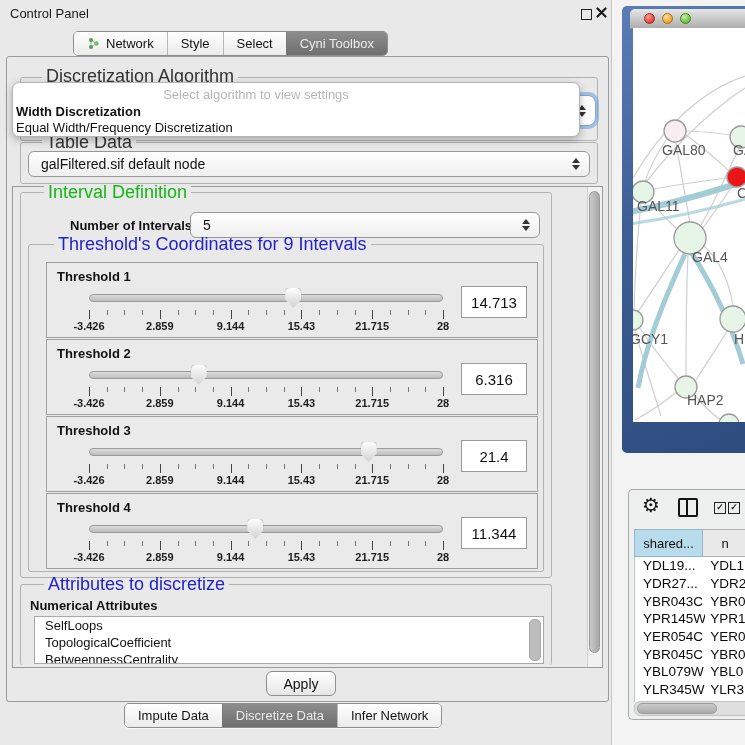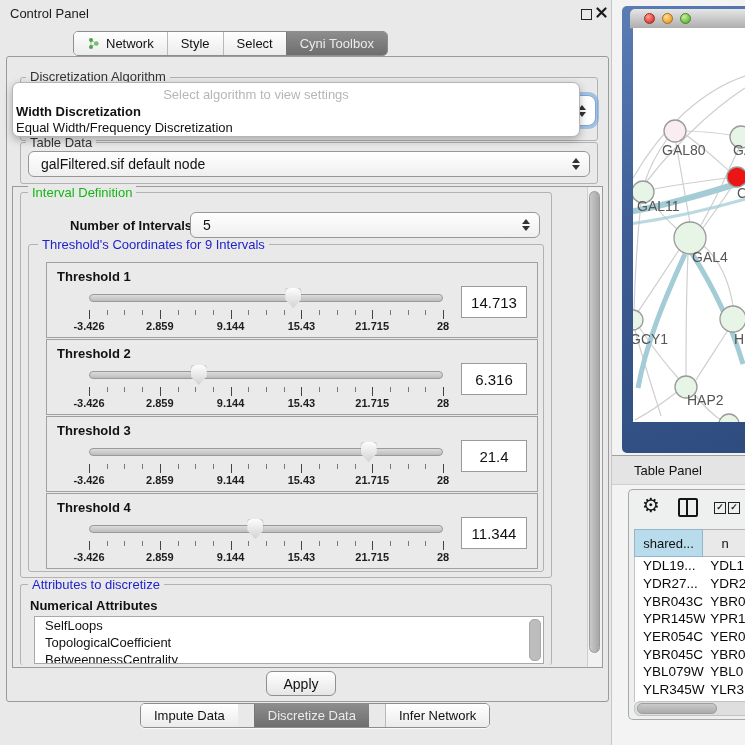--- a/index.html
+++ b/index.html
@@ -13,21 +13,21 @@
   .close-btn{left:596px;top:6px;width:12px;height:14px;}
   
   .seg{display:flex;height:23px;border:1px solid #8d8d8d;border-radius:5px;overflow:hidden;
        box-shadow:0 1px 1px rgba(255,255,255,.8);}
   .seg>div{display:flex;align-items:center;justify-content:center;padding:0 13px;font-size:13px;
        background:linear-gradient(#ffffff,#ebebeb);border-left:1px solid #b9b9b9;white-space:nowrap;cursor:default;}
   .seg>div:first-child{border-left:none;}
   .seg>div.sel{background:linear-gradient(#8d8d8d,#6e6e6e);color:#ebebeb;border-left-color:#777;}
   
   .group{border:1px solid #b2b2b2;border-radius:3px;}
-  .gtitle{position:absolute;background:#e9e9e9;padding:0 4px;font-size:13px;line-height:13px;}
+  .gtitle{position:absolute;background:#e9e9e9;padding:0 4px;font-size:18px;line-height:13px;margin-left:16px;}
   .green{color:#14b714;} .blue{color:#2222cc;} .dark{color:#333;}
   
   .combo{border:1px solid #979797;border-radius:6px;background:linear-gradient(#ffffff,#efefef);
          display:flex;align-items:center;padding:0 28px 0 12px;font-size:14px;box-sizing:border-box;}
   .stepper{position:absolute;right:9px;top:50%;transform:translateY(-50%);display:flex;flex-direction:column;gap:2px;}
   .stepper i{display:block;width:0;height:0;border-left:4px solid transparent;border-right:4px solid transparent;}
   .stepper .up{border-bottom:5px solid #333;} .stepper .down{border-top:5px solid #333;}
   
   .popup{left:12px;top:82px;width:566px;height:53px;background:#fff;border:1px solid #b5b5b5;
          border-radius:7px;box-shadow:0 3px 9px rgba(0,0,0,.28);z-index:60;}
@@ -266,21 +266,21 @@
     <div class="abs" style="left:30px;top:598px;font-weight:bold;">Numerical Attributes</div>
     <div class="abs listbox">
       <div class="li">SelfLoops</div>
       <div class="li">TopologicalCoefficient</div>
       <div class="li">BetweennessCentrality</div>
       <div class="list-sb"></div>
     </div>
 
     <div class="abs push" style="left:266px;top:671px;width:68px;height:23px;">Apply</div>
 
-    <div class="abs seg" style="left:140px;top:703px;gap:16px;">
+    <div class="abs seg" style="left:124px;top:703px;">
       <div>
           <span>Impute Data</span>
         </div>
       <div class="sel">
           <span>Discretize Data</span>
         </div>
       <div>
           <span>Infer Network</span>
         </div>
     </div>
@@ -341,23 +341,20 @@
           <text x="4" y="183">GAL11</text>
           <text x="59" y="234">GAL4</text>
           <text x="-3" y="316">GCY1</text>
           <text x="101" y="316">H</text>
           <text x="54" y="377">HAP2</text>
         </g>
       </svg>
     </div>
   </div>
 
-  <div class="abs tp-header">
-    <span>Table Panel</span>
-  </div>
 
   <div class="abs tp-window">
     <span class="gear">⚙</span>
     <span class="spliticon"></span>
     <span class="cbicon" style="left:85px;">✓</span>
     <span class="cbicon" style="left:99px;">✓</span>
 
     <div class="thead">
       <div class="h1">shared...</div>
       <div class="h2">n</div>

